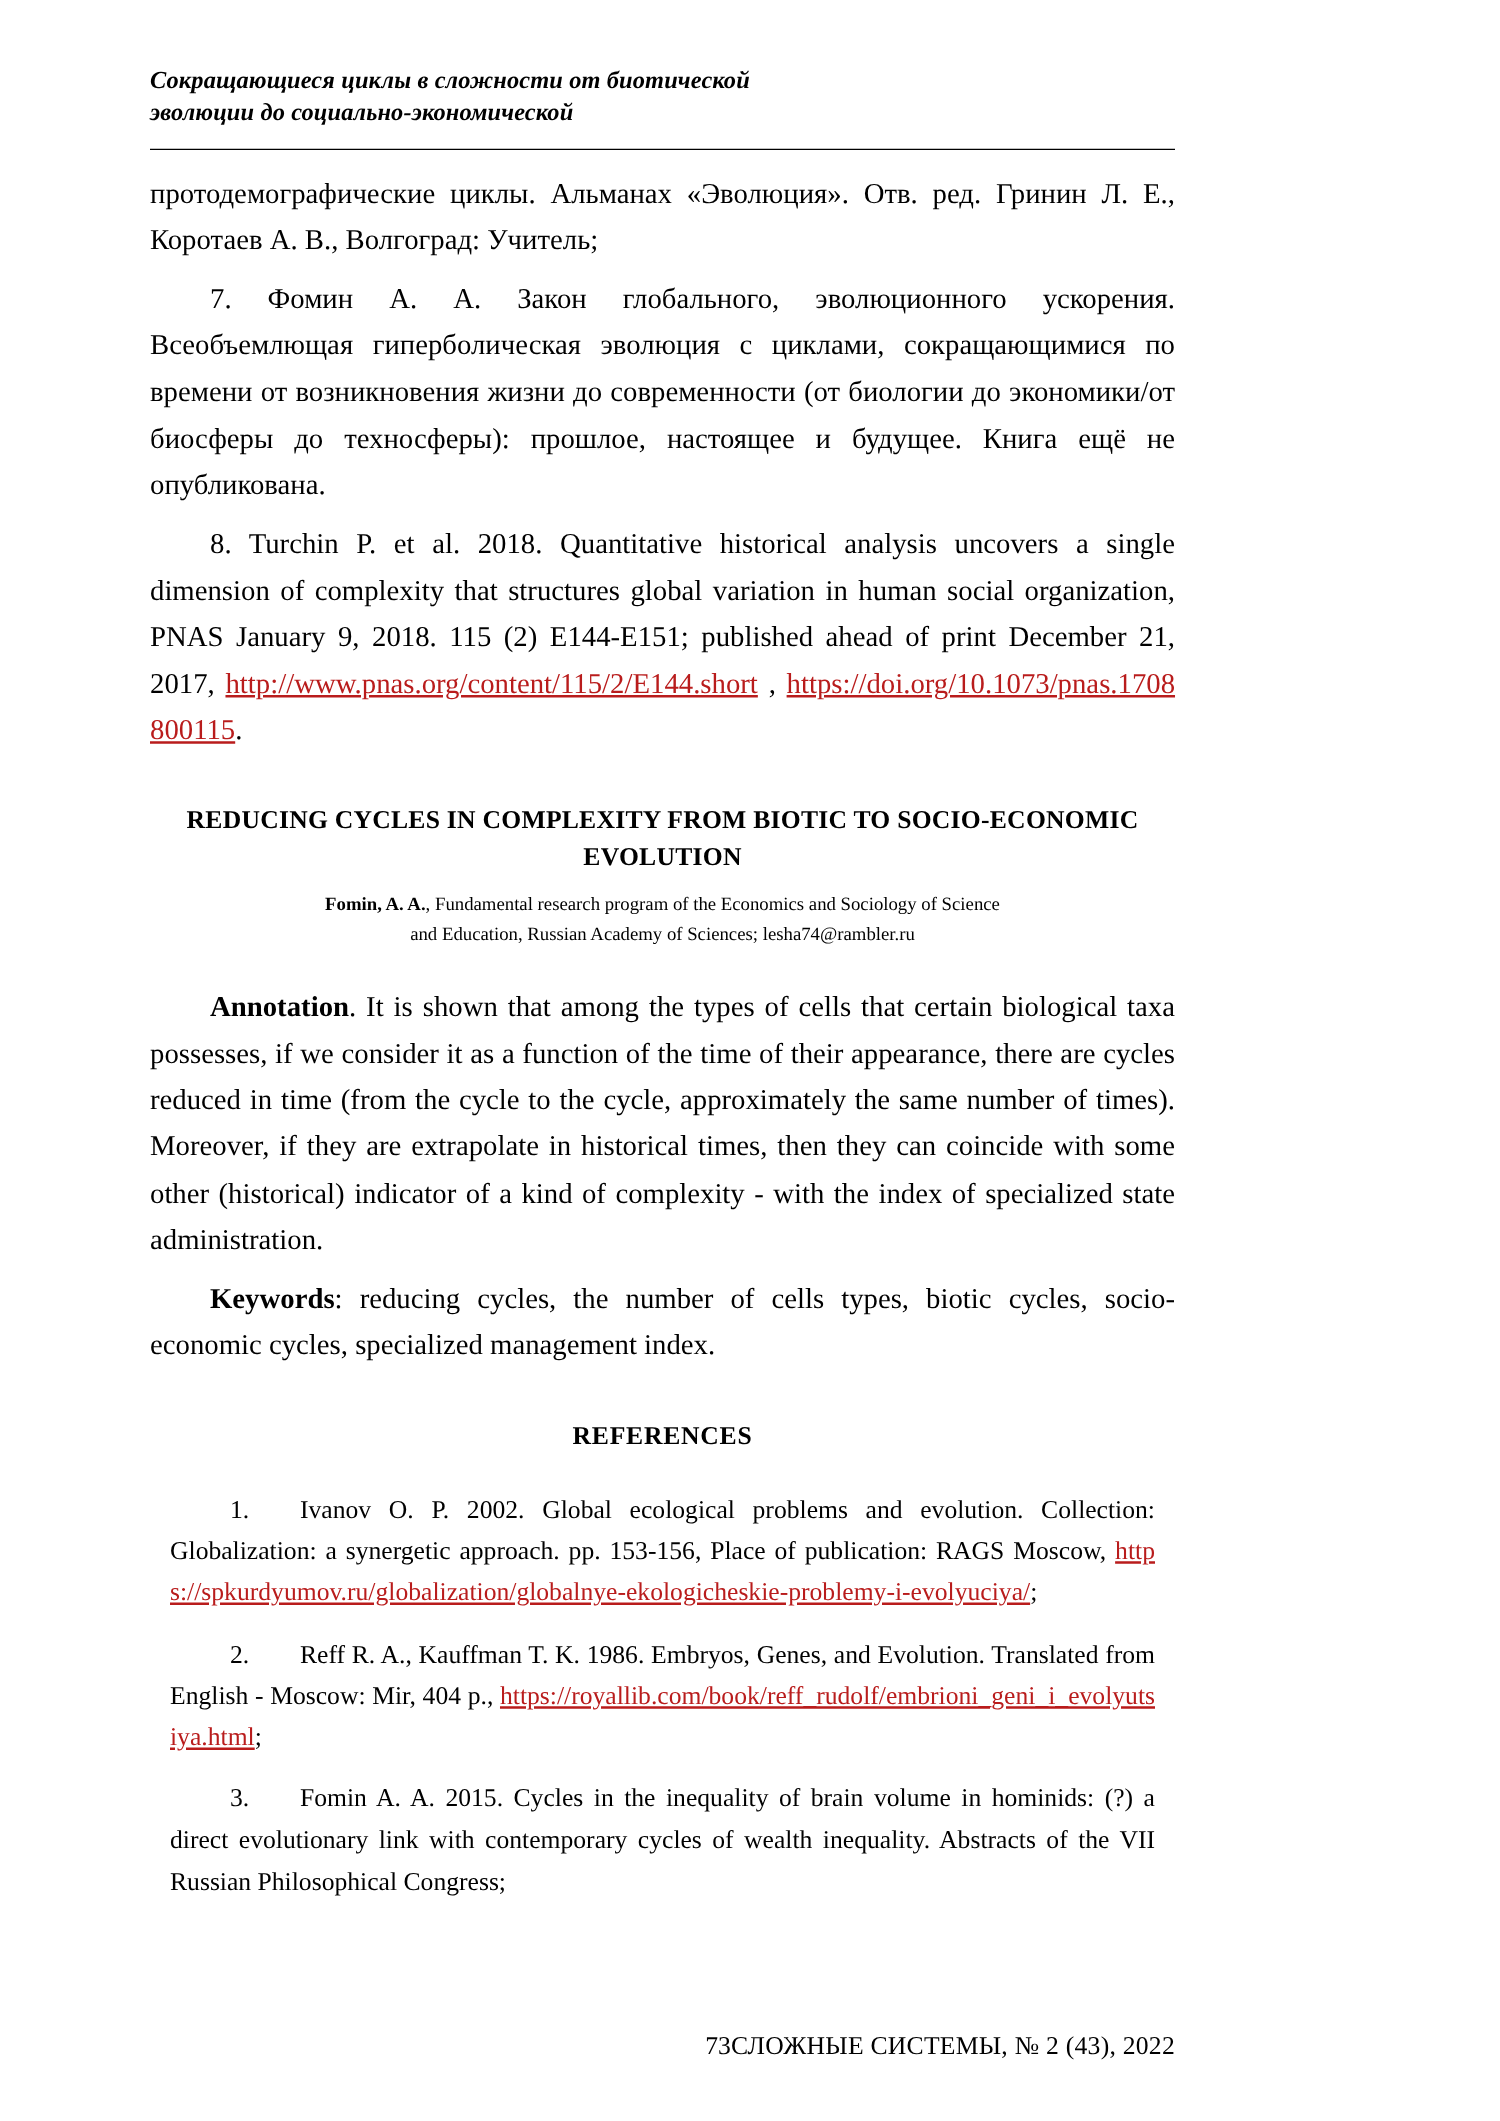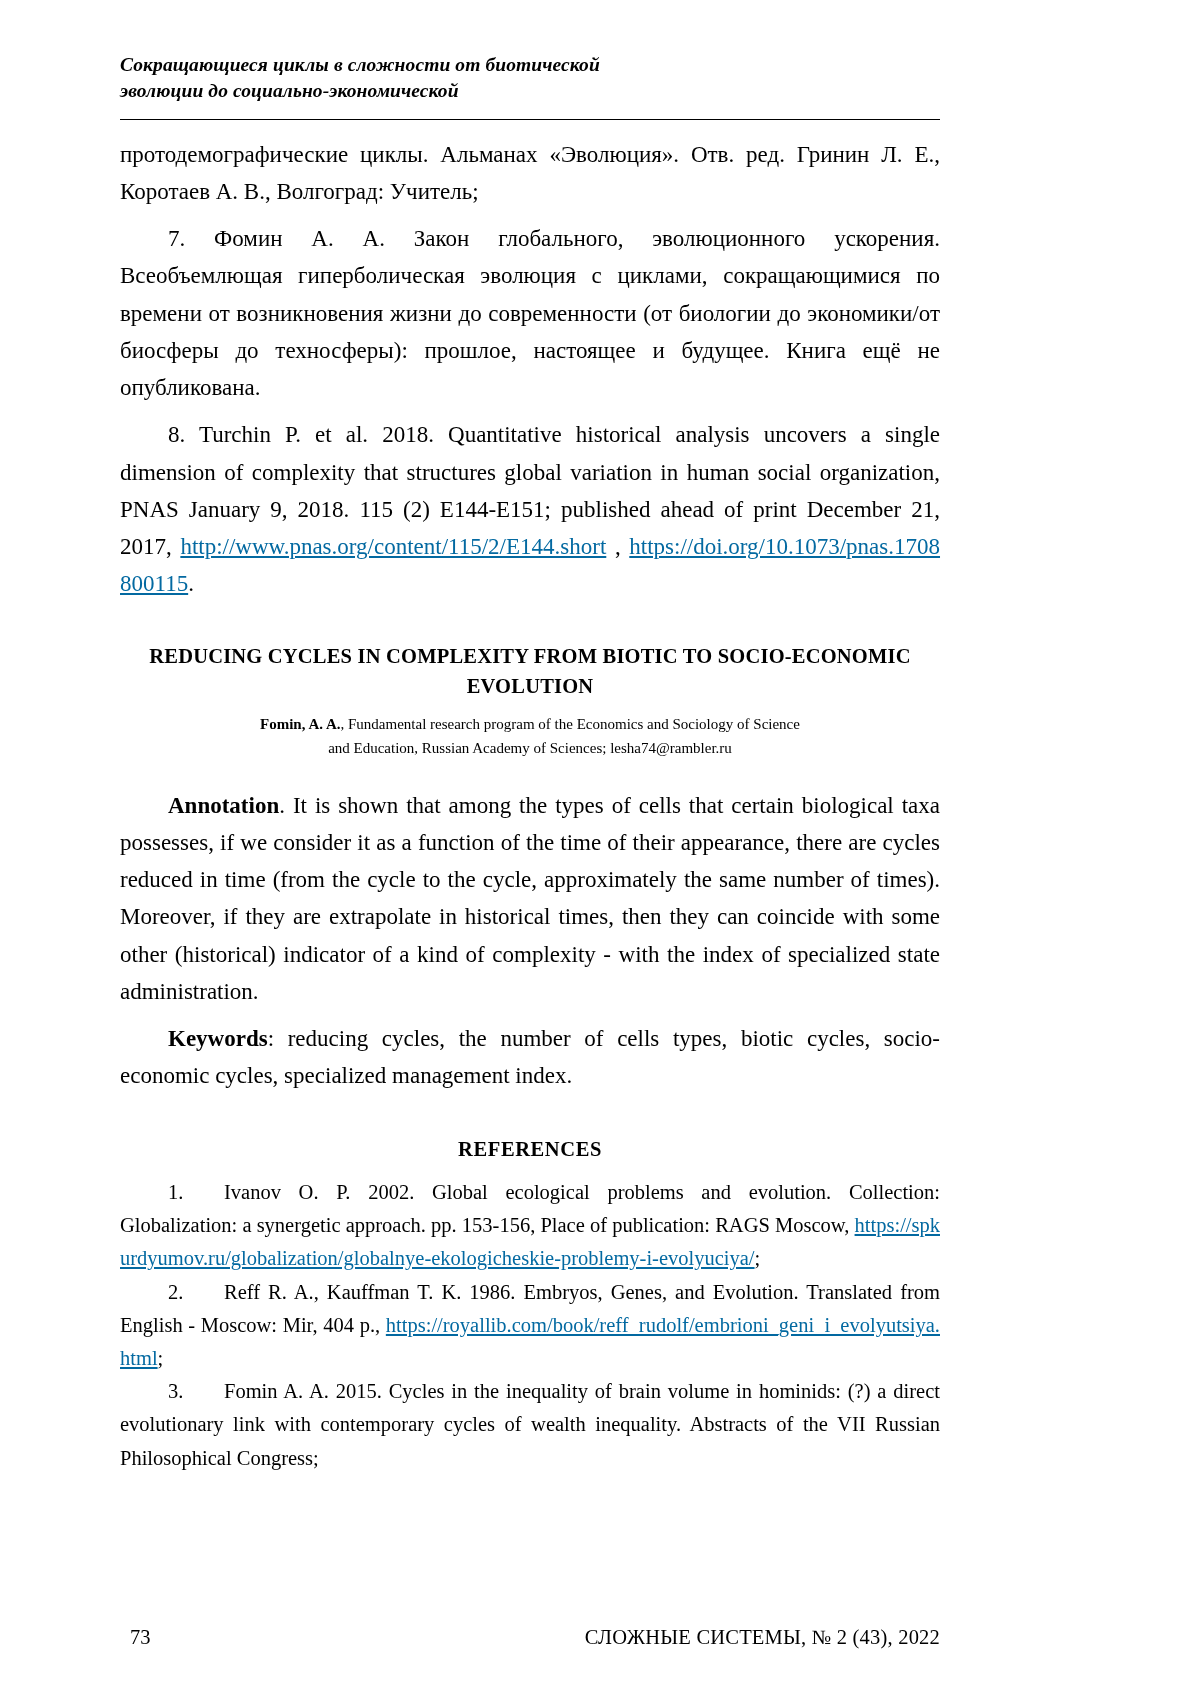--- a/index.html
+++ b/index.html
@@ -66,43 +66,43 @@
   }
   .authors b { font-weight: bold; }
   .section-head {
     font-weight: bold;
     font-size: 20.5px;
     text-align: center;
     letter-spacing: 0.6px;
     margin: 0;
   }
   a.link {
-    color: #0369a1;
+    color: #b91c1c;
     text-decoration: underline;
     word-break: break-all;
   }
   .ref-item {
     font-size: 20.5px;
     line-height: 1.62;
     text-align: justify;
-    margin: 0;
+    margin: 16px;
   }
   .ref-num {
     display: inline-block;
     width: 104px;
     text-indent: 48px;
   }
   .footer {
     position: absolute;
     left: 108px;
     right: 108px;
     bottom: 48px;
     display: flex;
     align-items: baseline;
-    justify-content: space-between;
+    justify-content: flex-end;
     font-size: 20px;
   }
   .footer .page-num { font-size: 20.5px; padding-left: 22px; }
   .footer .journal { font-size: 20.5px; letter-spacing: 0.2px; }
   b.bold { font-weight: bold; }
 </style>
 </head>
 <body>
 
 <div class="page">

